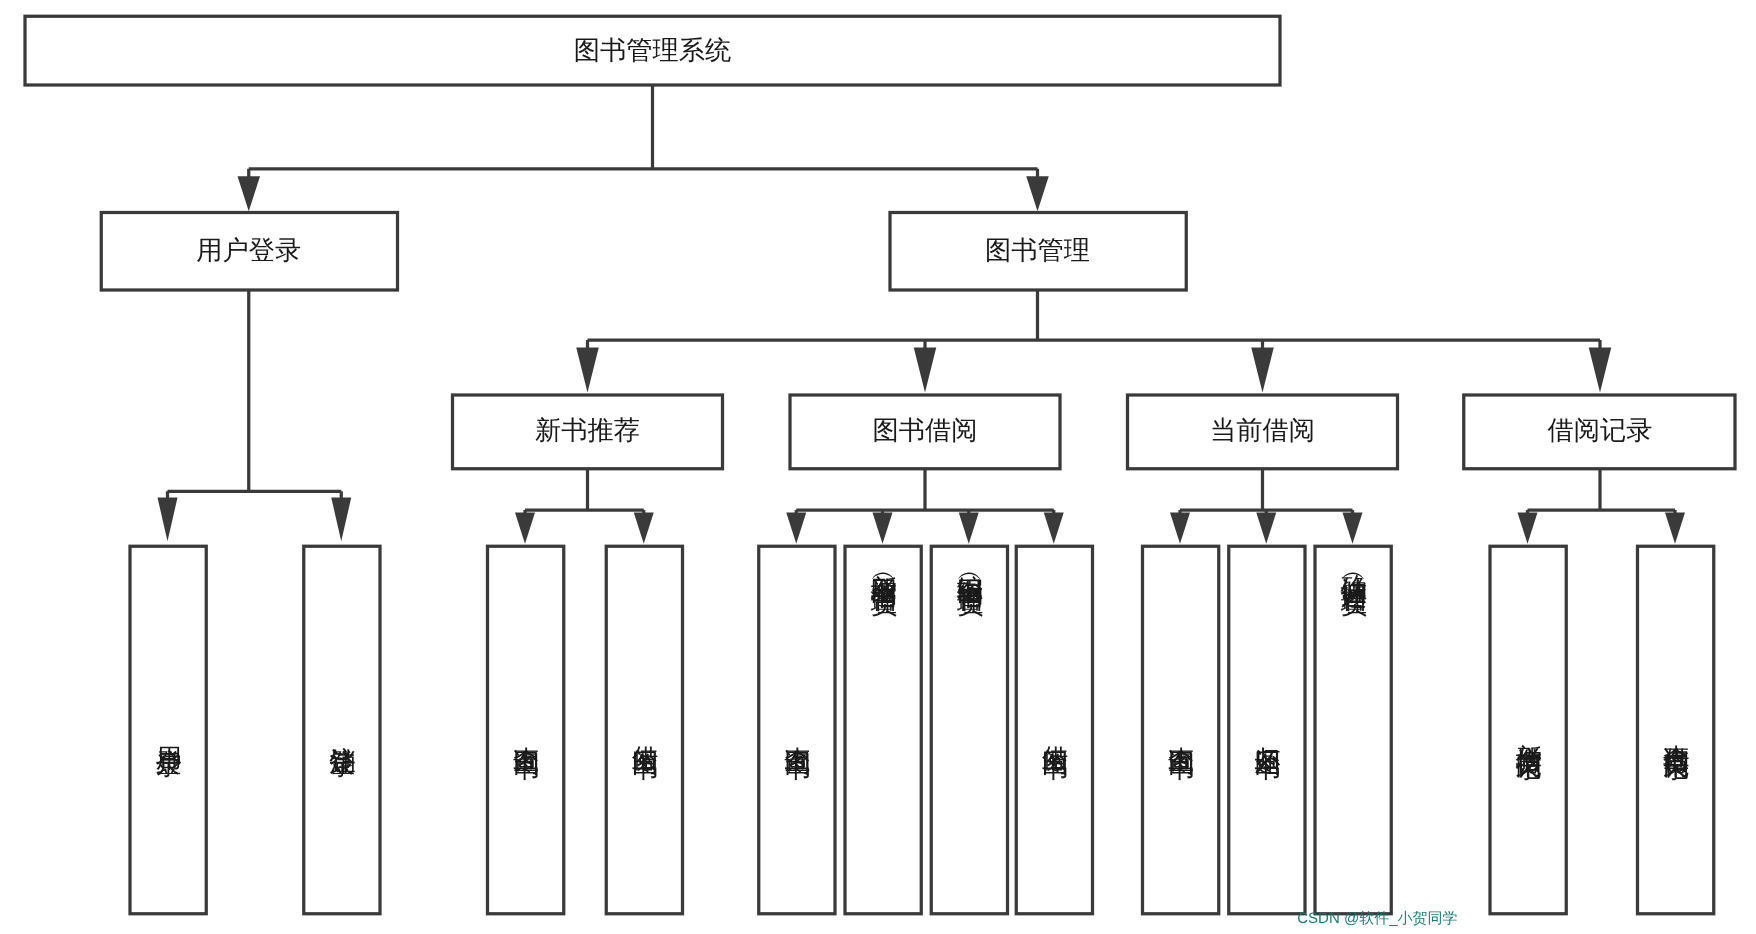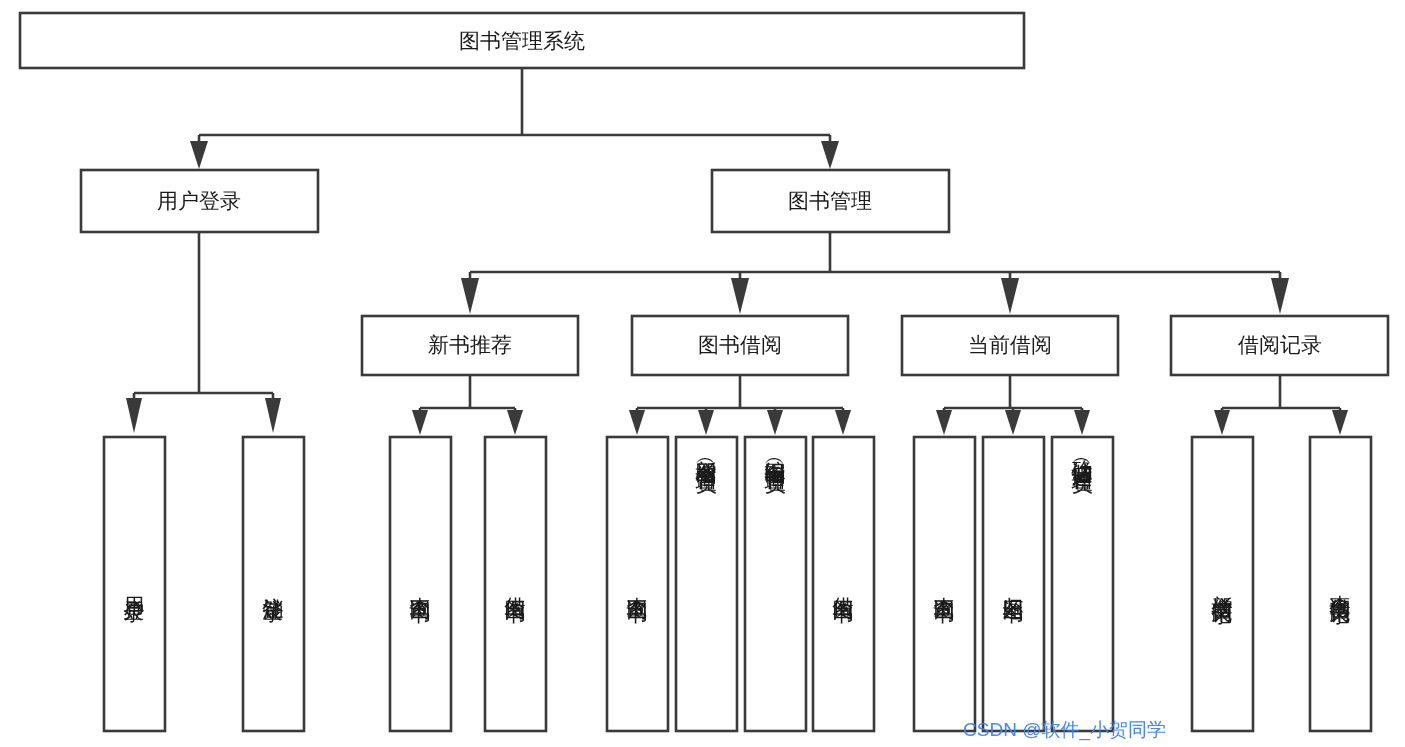--- a/index.html
+++ b/index.html
@@ -64,22 +64,22 @@
     line-height: 1;
     letter-spacing: 2px;
     color: #1a1a1a;
     white-space: nowrap;
   }
   .watermark {
     position: absolute;
     right: 10px;
     bottom: 4px;
     font-family: "Liberation Sans", "DejaVu Sans", sans-serif;
-    font-size: 19px;
-    color: #3b82f6;
+    font-size: 12px;
+    color: #0f766e;
     opacity: 0.95;
     white-space: nowrap;
     pointer-events: none;
   }
 </style>
 </head>
 <body>
 
 <div id="diagram-root">
 

